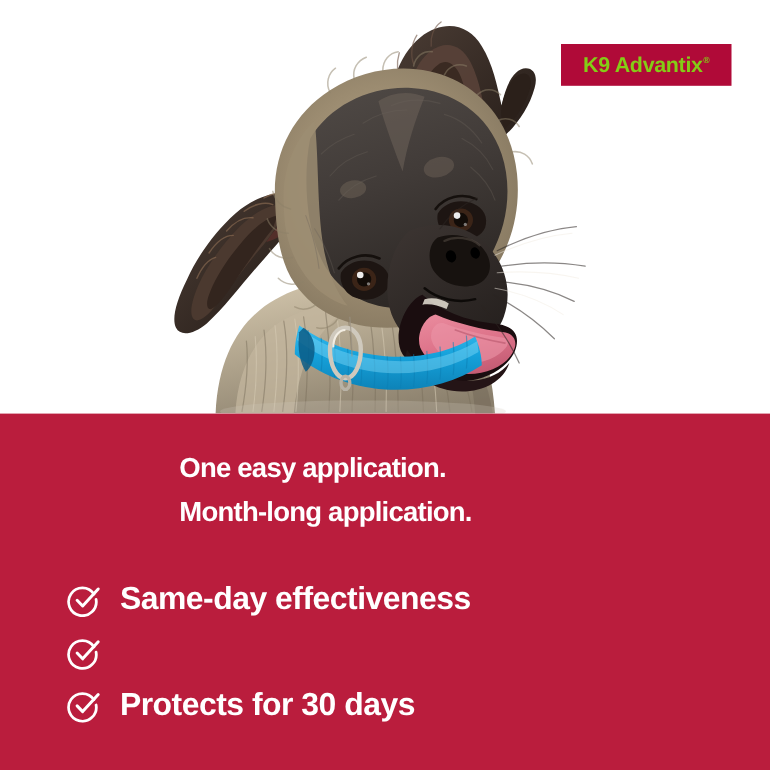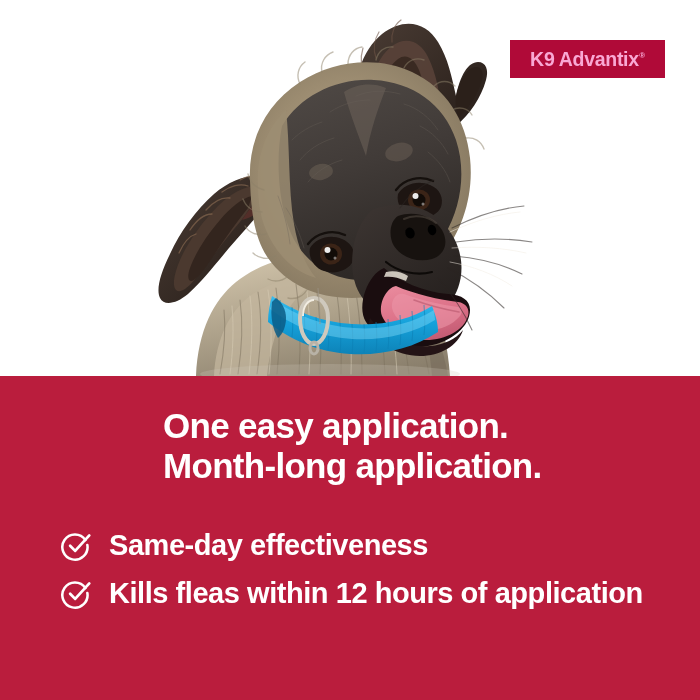--- a/index.html
+++ b/index.html
@@ -21,21 +21,21 @@
   }
   .photo svg{position:absolute;left:0;top:0;width:700px;height:376px;display:block;}
 
   
   .logo-box{
     position:absolute;left:510px;top:40px;width:155px;height:38px;
     background:#b00a38;
     display:flex;align-items:center;justify-content:center;
   }
   .logo-text{
-    color:#f9a8d4;
+    color:#84cc16;
     font-size:19.5px;
     font-weight:bold;
     letter-spacing:-0.3px;
     white-space:nowrap;
     position:relative;
   }
   .logo-text .reg{
     font-size:8px;
     vertical-align:super;
     font-weight:bold;
@@ -44,21 +44,21 @@
 
   
   .panel{
     position:absolute;left:0;top:376px;width:700px;height:324px;
     background:#ba1d3d;
   }
 
   .headline{
     position:absolute;left:163px;top:406px;width:520px;
     color:#ffffff;
-    font-size:35px;
+    font-size:25px;
     font-weight:bold;
     line-height:40px;
     letter-spacing:-0.7px;
   }
   .headline div{white-space:nowrap;}
 
   .bullets{
     position:absolute;left:61px;top:521px;width:620px;
   }
   .bullet{
@@ -382,19 +382,25 @@
         <path d="M9.4 16.2 L14.6 21.6 L29.2 5.6" fill="none" stroke="#ffffff" stroke-width="2.8" stroke-linecap="round" stroke-linejoin="round"></path>
       </svg>
       <span class="btxt">Same-day effectiveness</span>
     </div>
 
     <div class="bullet">
       <svg class="chk" viewBox="0 0 32 32">
         <path d="M25.2 10.4 A13 13 0 1 0 27.2 15.4" fill="none" stroke="#ffffff" stroke-width="2.6" stroke-linecap="round"></path>
         <path d="M9.4 16.2 L14.6 21.6 L29.2 5.6" fill="none" stroke="#ffffff" stroke-width="2.8" stroke-linecap="round" stroke-linejoin="round"></path>
       </svg>
-      <span class="btxt">Kills fleas within 12 hours of application</span>
     </div>
 
+    <div class="bullet">
+      <svg class="chk" viewBox="0 0 32 32">
+        <path d="M25.2 10.4 A13 13 0 1 0 27.2 15.4" fill="none" stroke="#ffffff" stroke-width="2.6" stroke-linecap="round"></path>
+        <path d="M9.4 16.2 L14.6 21.6 L29.2 5.6" fill="none" stroke="#ffffff" stroke-width="2.8" stroke-linecap="round" stroke-linejoin="round"></path>
+      </svg>
+      <span class="btxt">Protects for 30 days</span>
+    </div>
 
   </div>
 
 </div>
 
 </body></html>

